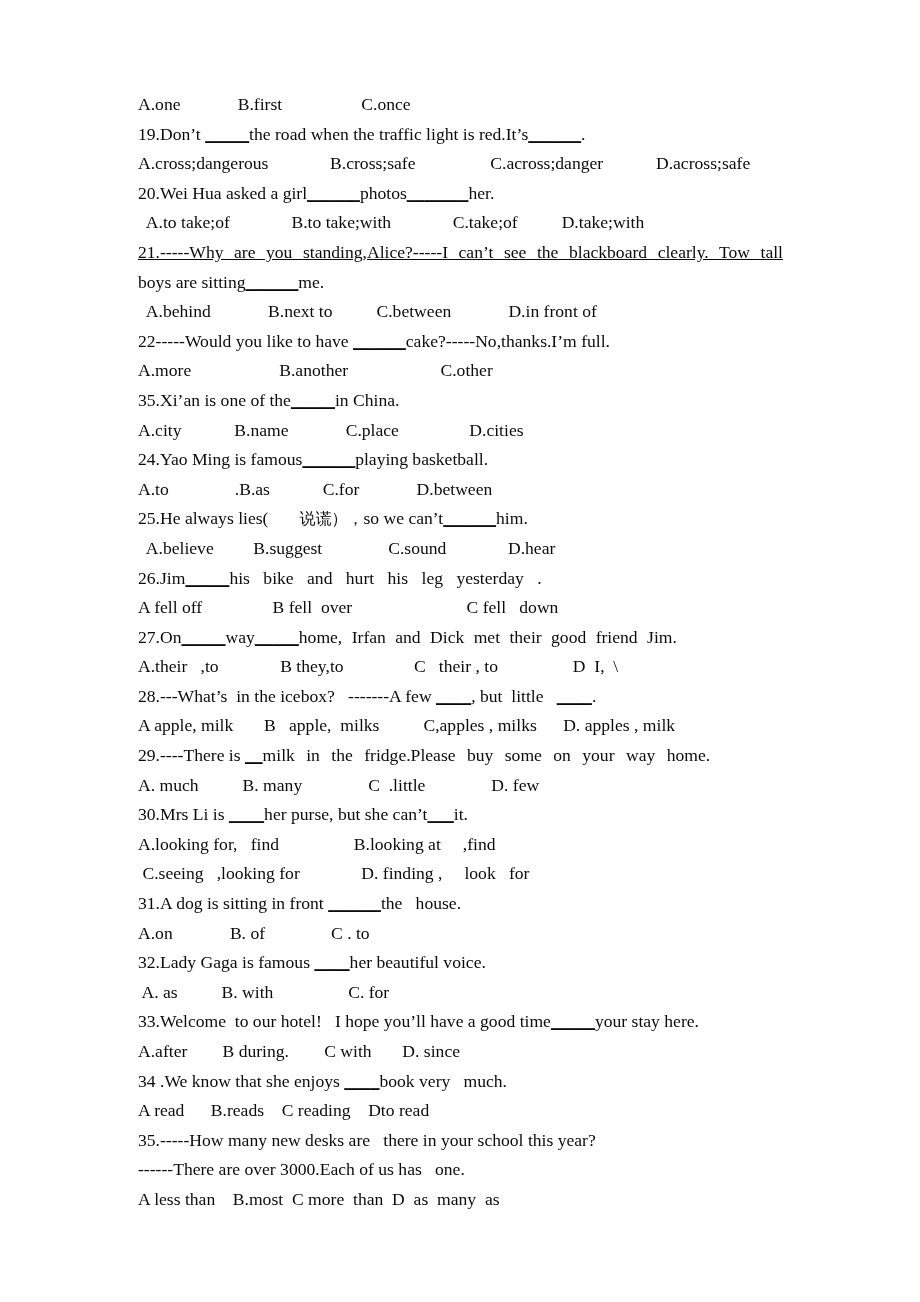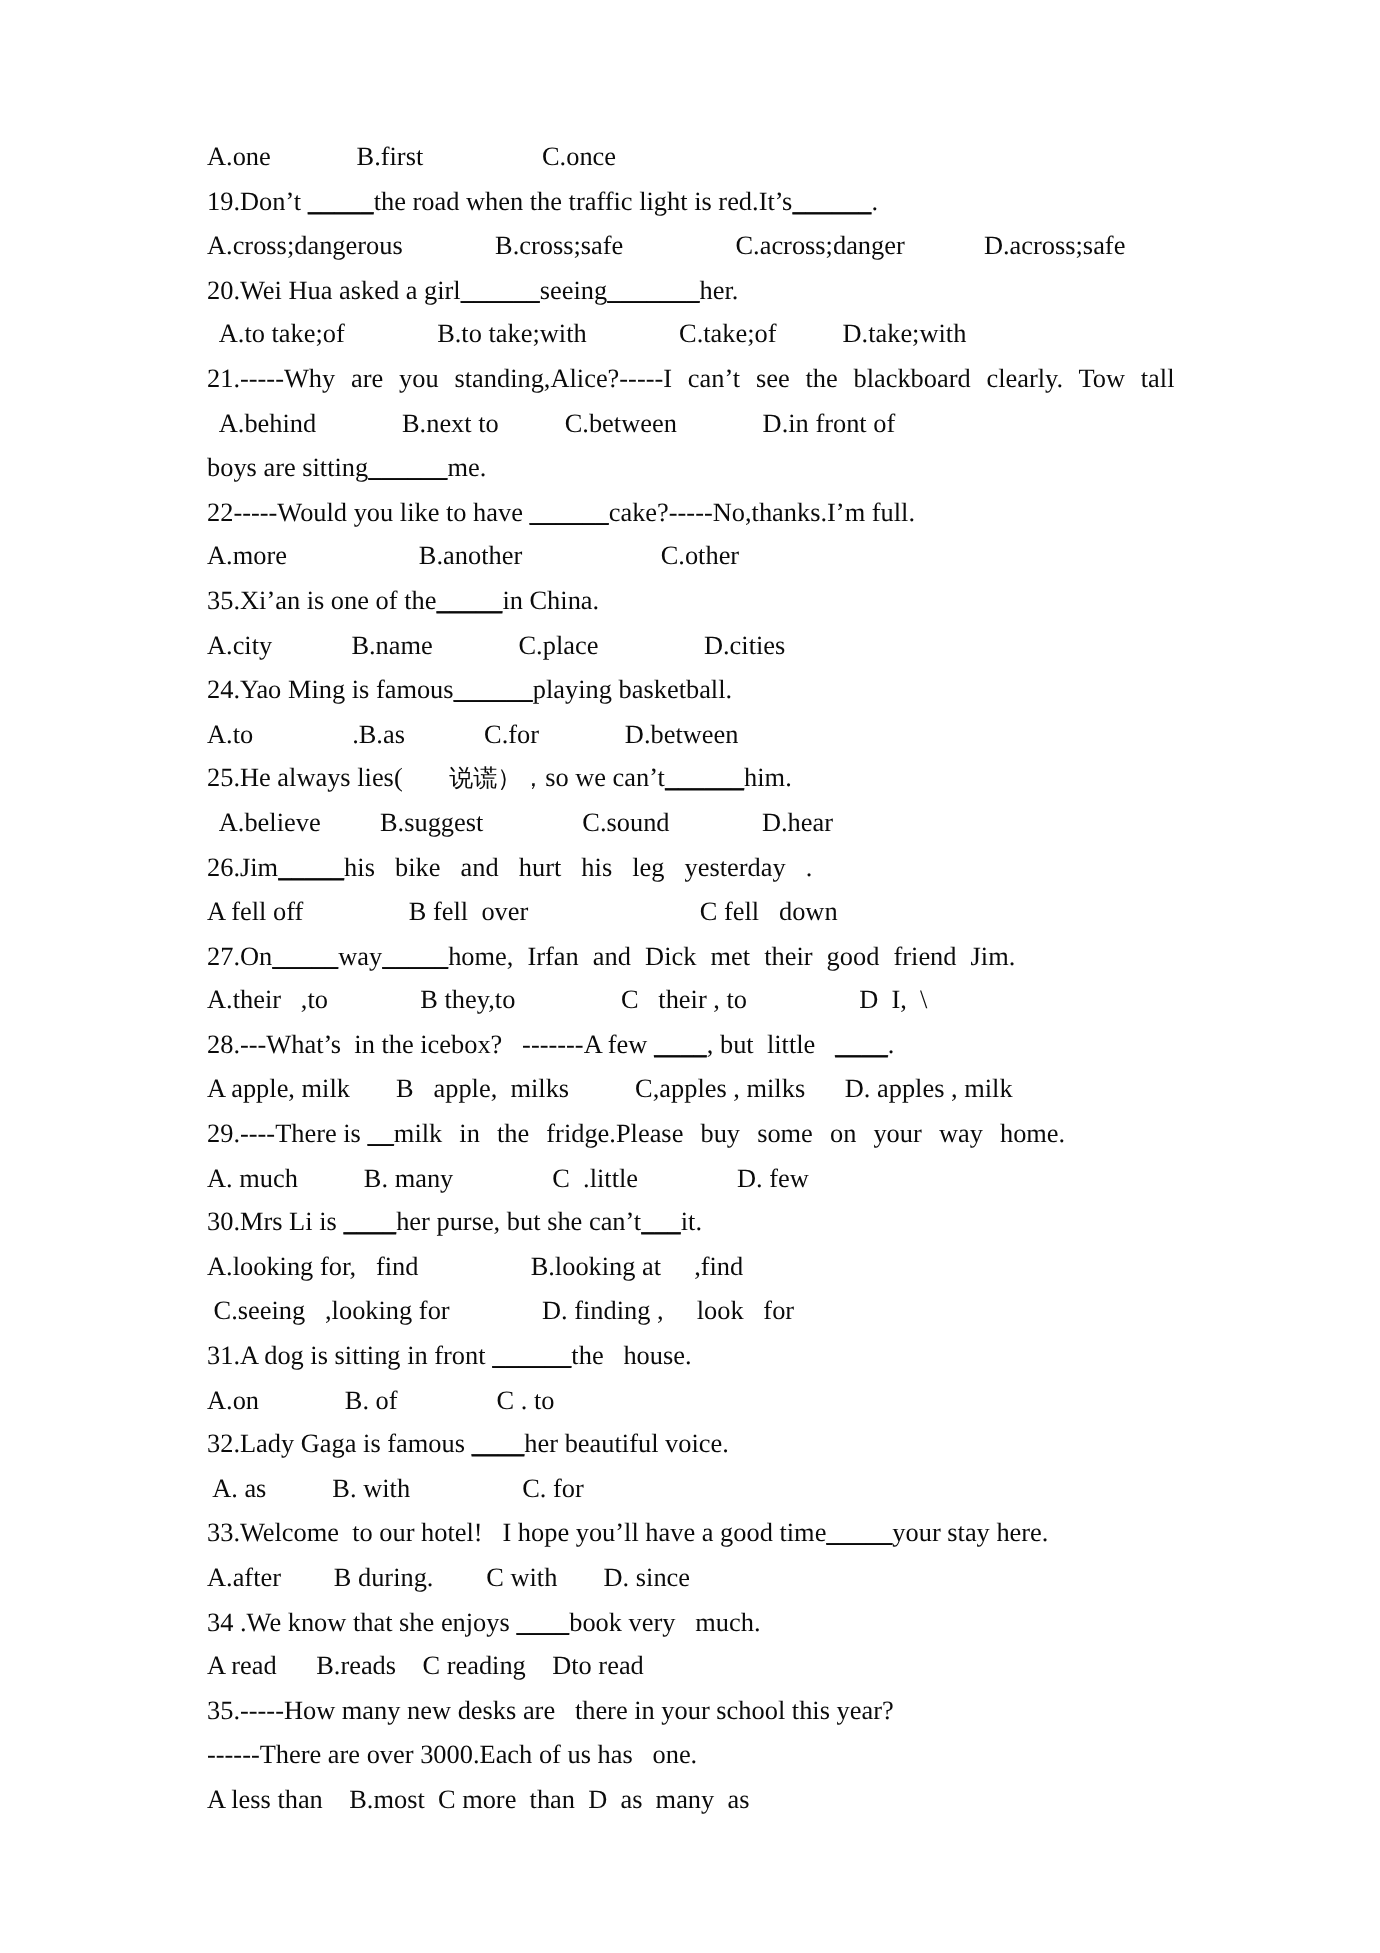--- a/index.html
+++ b/index.html
@@ -36,20 +36,21 @@
     white-space: pre;
     letter-spacing: 0px;
     color: #0b0b0b;
   }
   
   .ln.just {
     white-space: normal;
     text-align: justify;
     text-align-last: justify;
     word-spacing: 0px;
+    text-decoration: underline;
   }
   .ln.just.loose  { word-spacing: 3.0px; }
 
   
   .bl {
     text-decoration: underline;
     text-decoration-thickness: 1px;
     text-underline-offset: 2px;
   }
   .cn {
@@ -62,26 +63,26 @@
 <body>
 
 <div id="page">
   <div id="sheet">
 
     <div class="ln">A.one             B.first                  C.once</div>
 
     <div class="ln"><span>19.Don’t </span><span class="bl">_____</span><span>the road when the traffic light is red.It’s</span><span class="bl">______</span><span>.</span></div>
     <div class="ln">A.cross;dangerous              B.cross;safe                 C.across;danger            D.across;safe</div>
 
-    <div class="ln"><span>20.Wei Hua asked a girl</span><span class="bl">______</span><span>seeing</span><span class="bl">_______</span><span>her.</span></div>
+    <div class="ln"><span>20.Wei Hua asked a girl</span><span class="bl">______</span><span>photos</span><span class="bl">_______</span><span>her.</span></div>
     <div class="ln">  A.to take;of              B.to take;with              C.take;of          D.take;with</div>
 
     <div class="ln just loose">21.-----Why are you standing,Alice?-----I can’t see the blackboard clearly. Tow tall</div>
+    <div class="ln"><span>boys are sitting</span><span class="bl">______</span><span>me.</span></div>
     <div class="ln">  A.behind             B.next to          C.between             D.in front of</div>
-    <div class="ln"><span>boys are sitting</span><span class="bl">______</span><span>me.</span></div>
 
     <div class="ln"><span>22-----Would you like to have </span><span class="bl">______</span><span>cake?-----No,thanks.I’m full.</span></div>
     <div class="ln">A.more                    B.another                     C.other</div>
 
     <div class="ln"><span>35.Xi’an is one of the</span><span class="bl">_____</span><span>in China.</span></div>
     <div class="ln">A.city            B.name             C.place                D.cities</div>
 
     <div class="ln"><span>24.Yao Ming is famous</span><span class="bl">______</span><span>playing basketball.</span></div>
     <div class="ln">A.to               .B.as            C.for             D.between</div>
 

